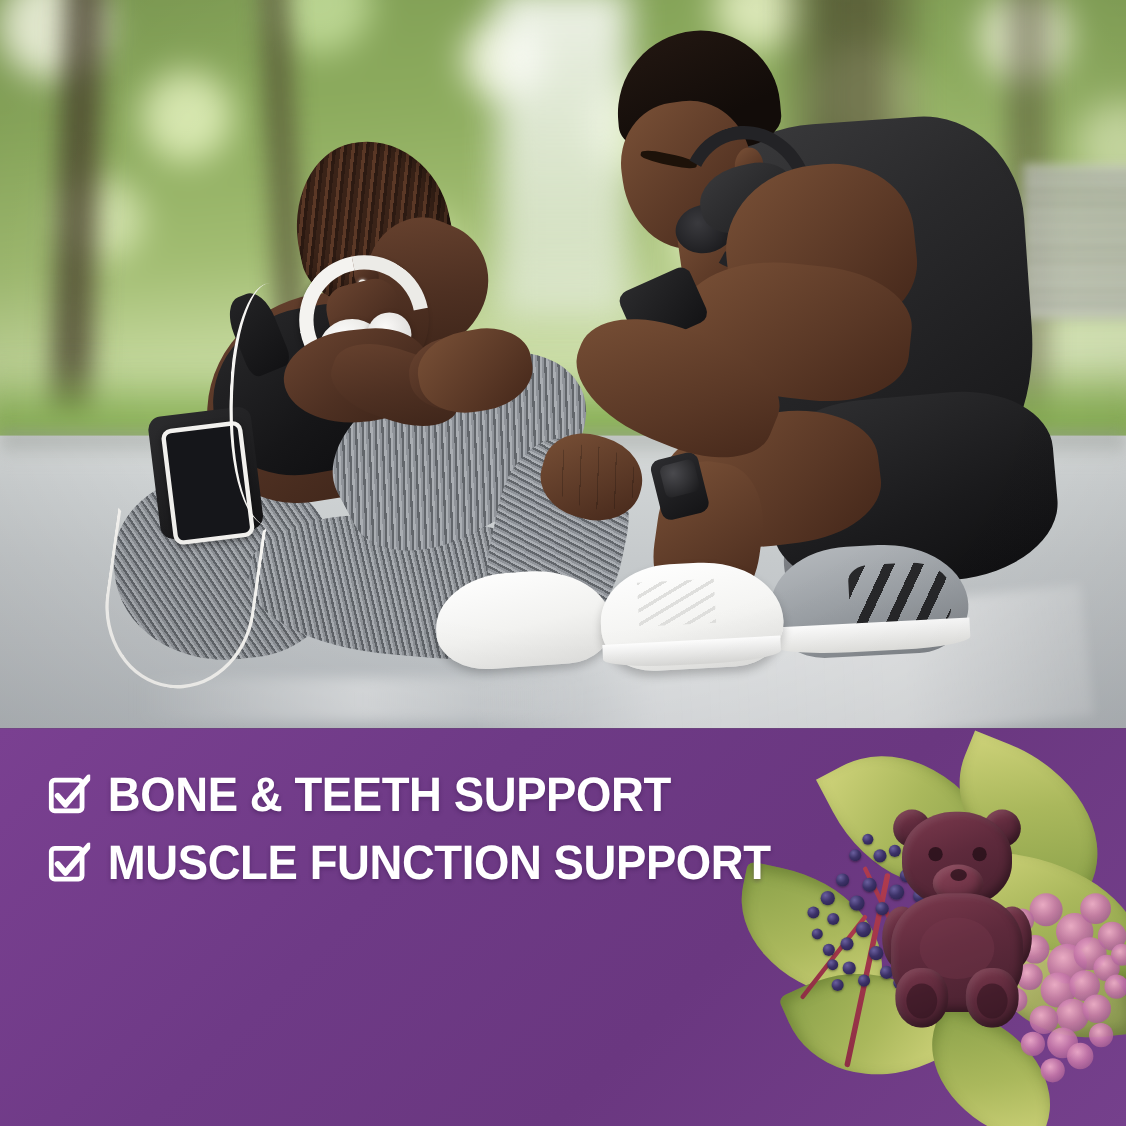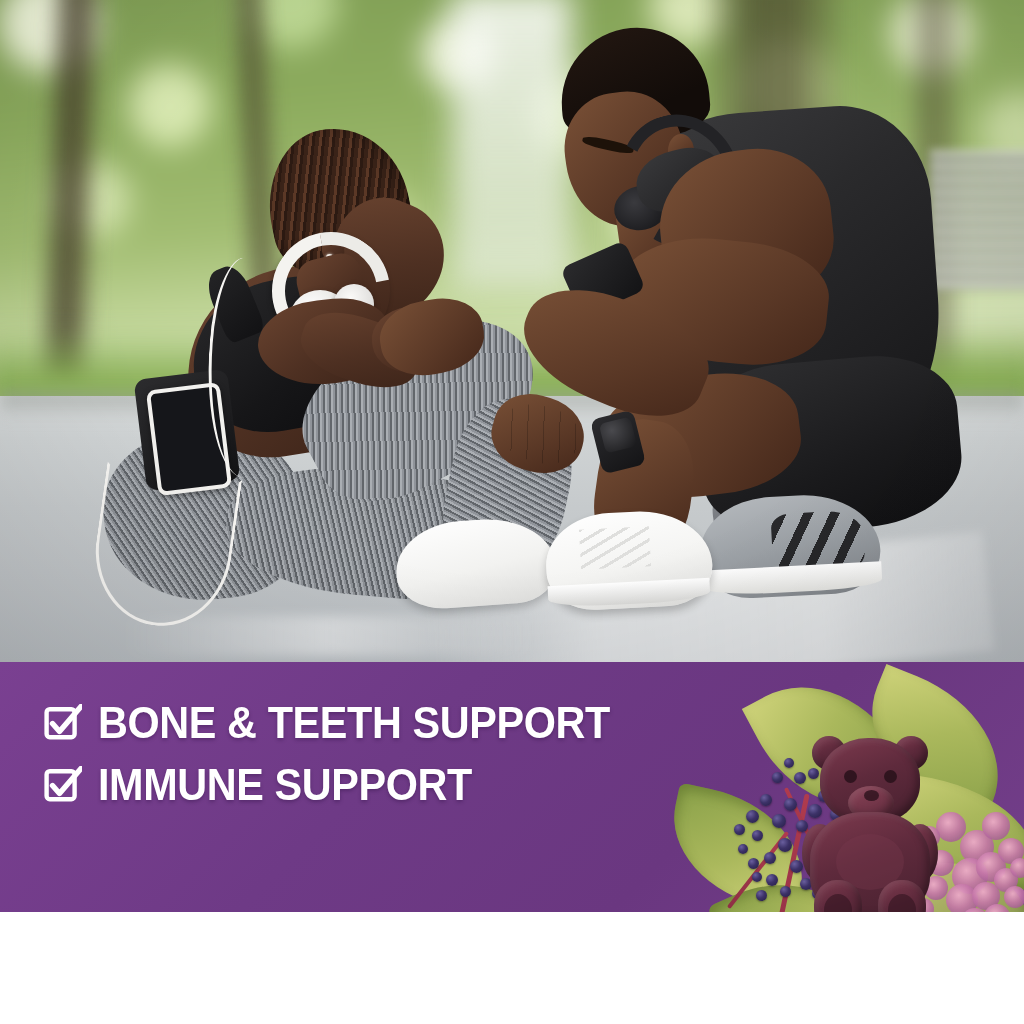--- a/index.html
+++ b/index.html
@@ -10,21 +10,21 @@
   body {
     width: 1024px;
     height: 1024px;
     font-family: "Liberation Sans", sans-serif;
     overflow: hidden;
   }
 
   #page {
     position: relative;
     width: 1024px;
-    height: 912px;
+    height: 1024px;
     overflow: hidden;
     background: #404040;
   }
 
   
   .photo {
     position: absolute;
     left: 0; top: 0;
     width: 1024px;
     height: 662px;
@@ -717,18 +717,18 @@
           </span>
           <span class="row-label">BONE &amp; TEETH SUPPORT</span>
         </div>
         <div class="row">
           <span class="cbox">
             <svg width="38" height="38" viewBox="0 0 38 38" aria-hidden="true">
               <rect x="2.6" y="5.2" width="28" height="28" rx="3.2" ry="3.2" fill="none" stroke="#ffffff" stroke-width="4.4"></rect>
               <path d="M8.5 19.5 L15.5 27.5 L37 2.5" fill="none" stroke="#ffffff" stroke-width="5.4" stroke-linecap="round" stroke-linejoin="round"></path>
             </svg>
           </span>
-          <span class="row-label">IMMUNE SUPPORT</span>
+          <span class="row-label">MUSCLE FUNCTION SUPPORT</span>
         </div>
       </div>
   </div>
 
 </div>
 
 </body></html>

